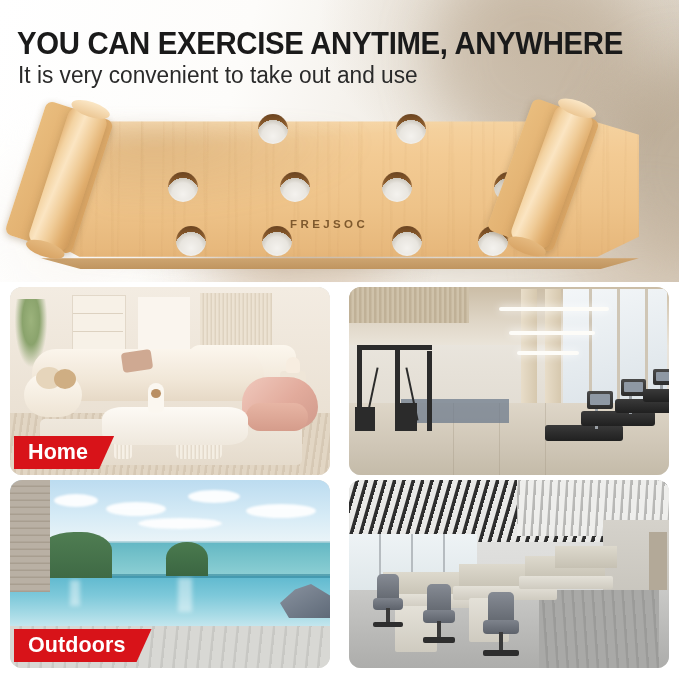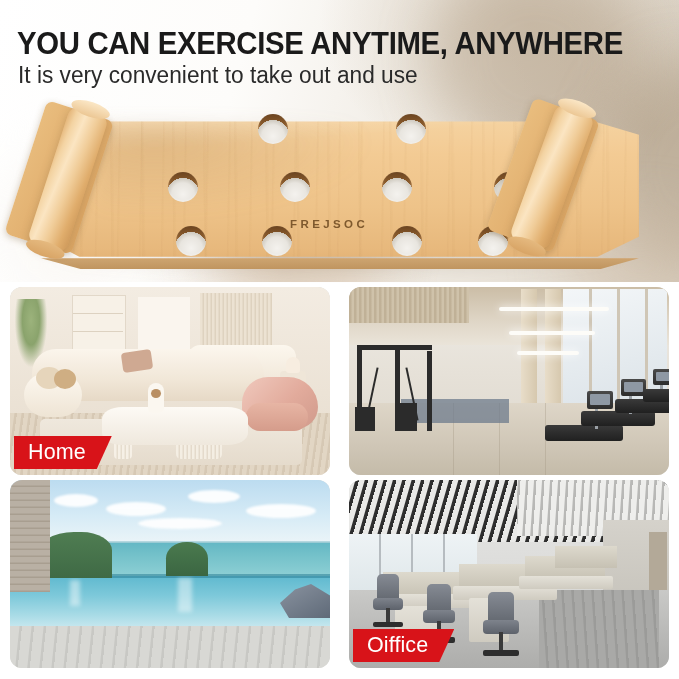--- a/index.html
+++ b/index.html
@@ -226,21 +226,21 @@
     height: 33px;
     padding: 0 26px 0 14px;
     display: flex;
     align-items: center;
     background: #d81319;
     clip-path: polygon(0 0, 100% 0, calc(100% - 15px) 100%, 0 100%);
     z-index: 6;
   }
   .badge-label {
     font-size: 21.5px;
-    font-weight: 400;
+    font-weight: 700;
     color: #ffffff;
     letter-spacing: 0.1px;
     white-space: nowrap;
     line-height: 1;
   }
 
   
   .lr-wall   { inset: 0; background: linear-gradient(to bottom, #f3ece2 0%, #ece3d6 56%, #e6dcce 100%); }
   .lr-floor  { left:0; right:0; bottom:0; height:62px;
                background: repeating-linear-gradient(98deg, #e2d6c4 0px, #e2d6c4 4px, #d6c8b4 5px, #d6c8b4 7px); }
@@ -506,20 +506,23 @@
       <div class="sp po-pool"></div>
       <div class="sp po-edge"></div>
       <div class="sp po-refl" style="left:168px; top:98px; width:14px; height:34px;"></div>
       <div class="sp po-refl" style="left:60px;  top:100px; width:10px; height:26px;"></div>
       <div class="sp po-hill"></div>
       <div class="sp po-isl"></div>
       <div class="sp po-bld"></div>
       <div class="sp po-rock"></div>
       <div class="sp po-deck"></div>
     </div>
+    <div class="badge">
+      <span class="badge-label">Outdoors</span>
+    </div>
   </div>
 
   <div class="card card-br">
     <div class="scene">
       <div class="sp of-bg"></div>
       <div class="sp of-ceil"></div>
       <div class="sp of-ceil2"></div>
       <div class="sp of-win"></div>
       <div class="sp of-winm" style="left:30px;"></div>
       <div class="sp of-winm" style="left:62px;"></div>
@@ -551,18 +554,15 @@
         <div class="sp of-post" style="left:16px; top:37px; width:4px;  height:18px;"></div>
         <div class="sp of-star" style="left:2px;  top:53px; width:32px; height:6px;"></div>
       </div>
       <div class="of-chair" style="left:132px; top:112px; width:40px; height:72px;">
         <div class="sp of-back" style="left:7px;  top:0;   width:26px; height:30px;"></div>
         <div class="sp of-seat" style="left:2px;  top:28px; width:36px; height:14px;"></div>
         <div class="sp of-post" style="left:18px; top:40px; width:4px;  height:20px;"></div>
         <div class="sp of-star" style="left:2px;  top:58px; width:36px; height:6px;"></div>
       </div>
     </div>
-    <div class="badge">
-      <span class="badge-label">Oiffice</span>
-    </div>
   </div>
 
 </div>
 
 </body></html>

